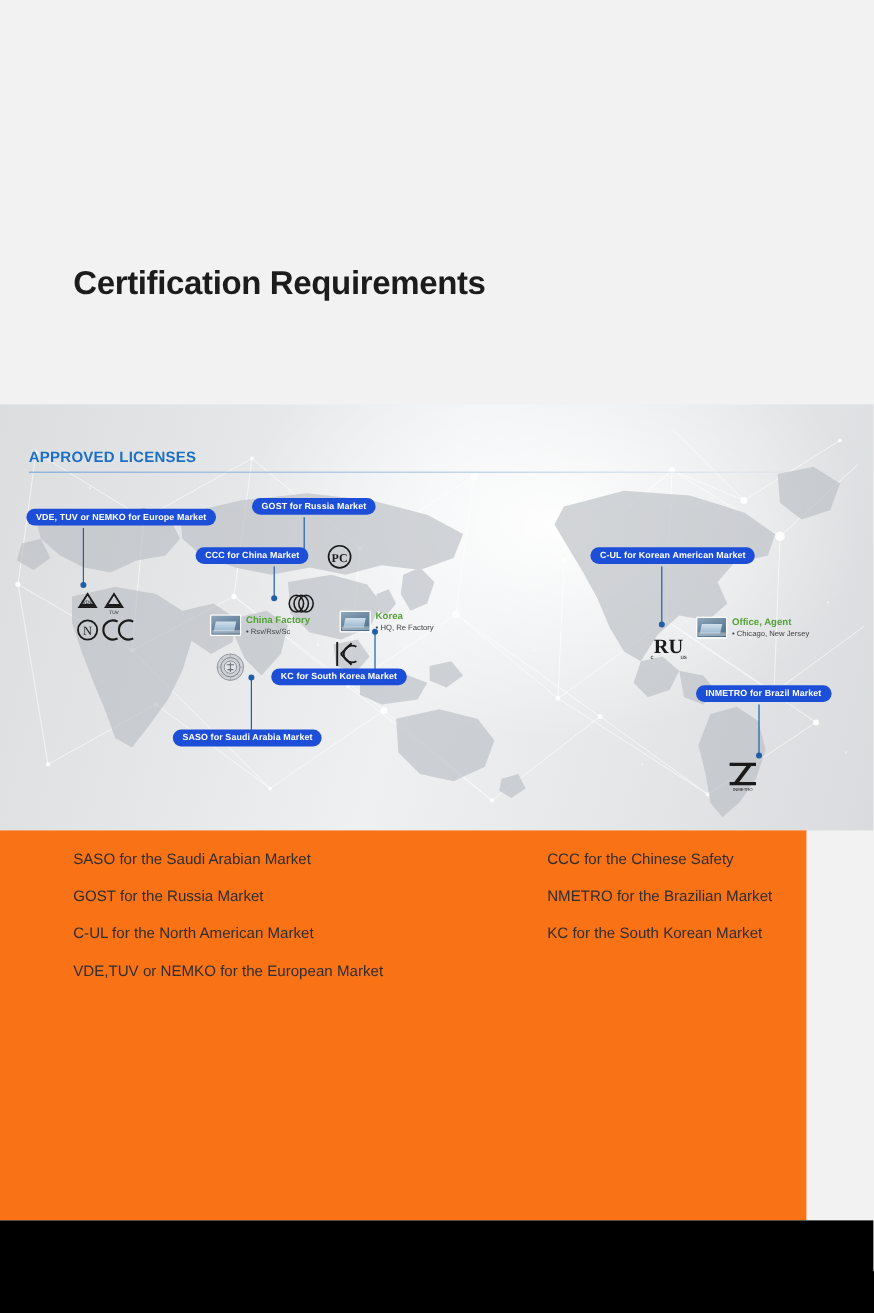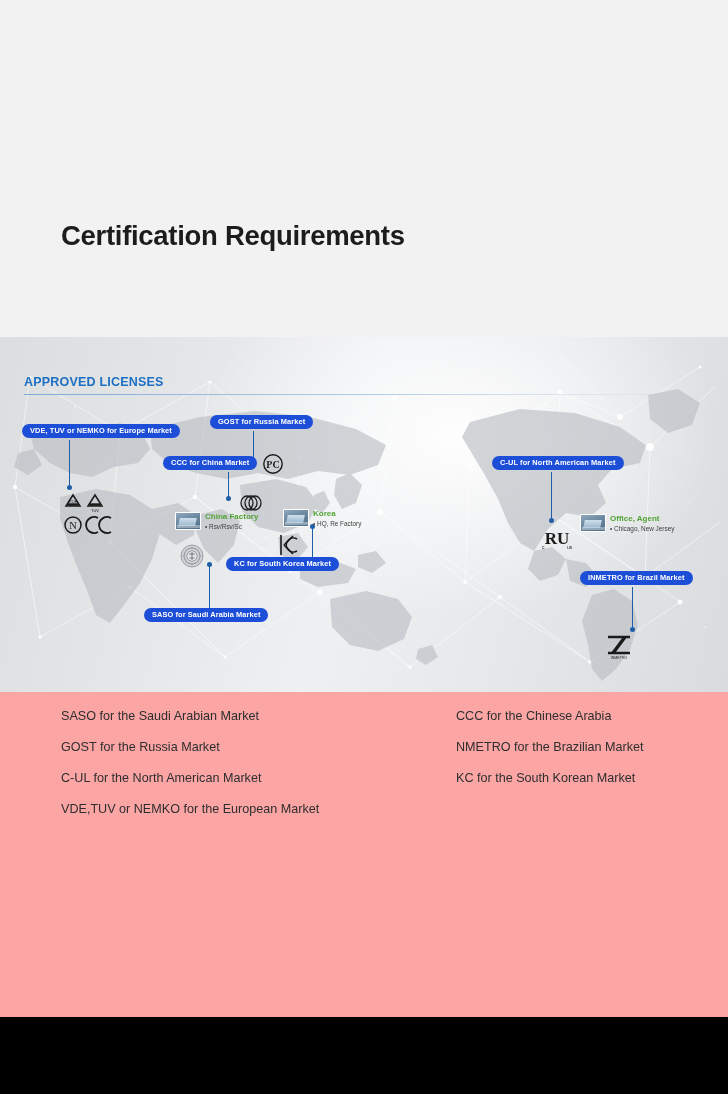--- a/index.html
+++ b/index.html
@@ -148,23 +148,23 @@
     white-space: nowrap;
     margin-top: 1px;
   }
   .site-sub::before { content: "• "; }
 
   
   .cert-list {
     position: absolute;
     left: 0;
     top: 692px;
-    width: 728px;
+    width: 672px;
     height: 325px;
-    background: #fca5a5;
+    background: #f97316;
   }
   .cert-col { position: absolute; top: 18px; }
   .cert-col.left  { left: 61px; }
   .cert-col.right { left: 456px; }
   .cert-item {
     font-size: 12.6px;
     color: #2e2e2e;
     line-height: 1;
     margin-bottom: 18.5px;
     white-space: nowrap;
@@ -322,21 +322,21 @@
     <g fill="none" stroke="#1a1a1a" stroke-width="1.8">
       <path d="M36 26 A8 8 0 1 0 36 40"></path>
       <path d="M49 26 A8 8 0 1 0 49 40"></path>
     </g>
   </svg>
 </div>
 
 <div class="pill" style="left:210px; top:415px;">GOST for Russia Market</div>
 <div class="leader" style="left:253px; top:431px; height:32px;"></div>
 <div class="dot" style="left:251px; top:461px;"></div>
-<div class="mark" style="left:262px; top:453px;text-align:right;">
+<div class="mark" style="left:272px; top:453px;text-align:right;">
   <svg width="22" height="22" viewBox="0 0 22 22">
     <circle cx="11" cy="11" r="9.2" fill="none" stroke="#1a1a1a" stroke-width="1.4"></circle>
     <text x="11" y="15" font-size="10" fill="#1a1a1a" text-anchor="middle" font-family="Liberation Serif, serif" font-weight="bold">PC</text>
   </svg>
 </div>
 
 <div class="pill" style="left:163px; top:456px;">CCC for China Market</div>
 <div class="leader" style="left:228px; top:472px; height:26px;"></div>
 <div class="dot" style="left:226px; top:496px;"></div>
 <div class="mark" style="left:238px; top:493px;">
@@ -369,21 +369,21 @@
     <circle cx="12" cy="12" r="8" fill="none" stroke="#7d838a" stroke-width="0.8"></circle>
     <circle cx="12" cy="12" r="5.2" fill="#e2e4e7" stroke="#7d838a" stroke-width="0.7"></circle>
     <path d="M12 8 L12 16 M9 10 L15 10 M9.5 14 L14.5 14" stroke="#6b7076" stroke-width="0.9" fill="none"></path>
     <g stroke="#9aa0a6" stroke-width="0.5">
       <path d="M12 1 L12 4 M12 20 L12 23 M1 12 L4 12 M20 12 L23 12"></path>
       <path d="M4.2 4.2 L6.3 6.3 M17.7 17.7 L19.8 19.8 M19.8 4.2 L17.7 6.3 M6.3 17.7 L4.2 19.8"></path>
     </g>
   </svg>
 </div>
 
-<div class="pill" style="left:492px; top:456px;">C-UL for North American Market</div>
+<div class="pill" style="left:492px; top:456px;">C-UL for Korean American Market</div>
 <div class="leader" style="left:551px; top:472px; height:48px;"></div>
 <div class="dot" style="left:549px; top:518px;"></div>
 <div class="mark" style="left:540px; top:527px;">
   <svg width="34" height="24" viewBox="0 0 34 24">
     <text x="17" y="17" font-size="17" fill="#1a1a1a" text-anchor="middle" font-family="Liberation Serif, serif" font-weight="bold">RU</text>
     <text x="2" y="22" font-size="5" fill="#1a1a1a" font-family="Liberation Sans, sans-serif">c</text>
     <text x="27" y="22" font-size="5" fill="#1a1a1a" font-family="Liberation Sans, sans-serif">us</text>
   </svg>
 </div>
 
@@ -423,19 +423,19 @@
 </div>
 
 <div class="cert-list">
   <div class="cert-col left">
     <div class="cert-item">SASO for the Saudi Arabian Market</div>
     <div class="cert-item">GOST for the Russia Market</div>
     <div class="cert-item">C-UL for the North American Market</div>
     <div class="cert-item">VDE,TUV or NEMKO for the European Market</div>
   </div>
   <div class="cert-col right">
-    <div class="cert-item">CCC for the Chinese Arabia</div>
+    <div class="cert-item">CCC for the Chinese Safety</div>
     <div class="cert-item">NMETRO for the Brazilian Market</div>
     <div class="cert-item">KC for the South Korean Market</div>
   </div>
 </div>
 
 <div class="footer-bar"></div>
 
 </body></html>

